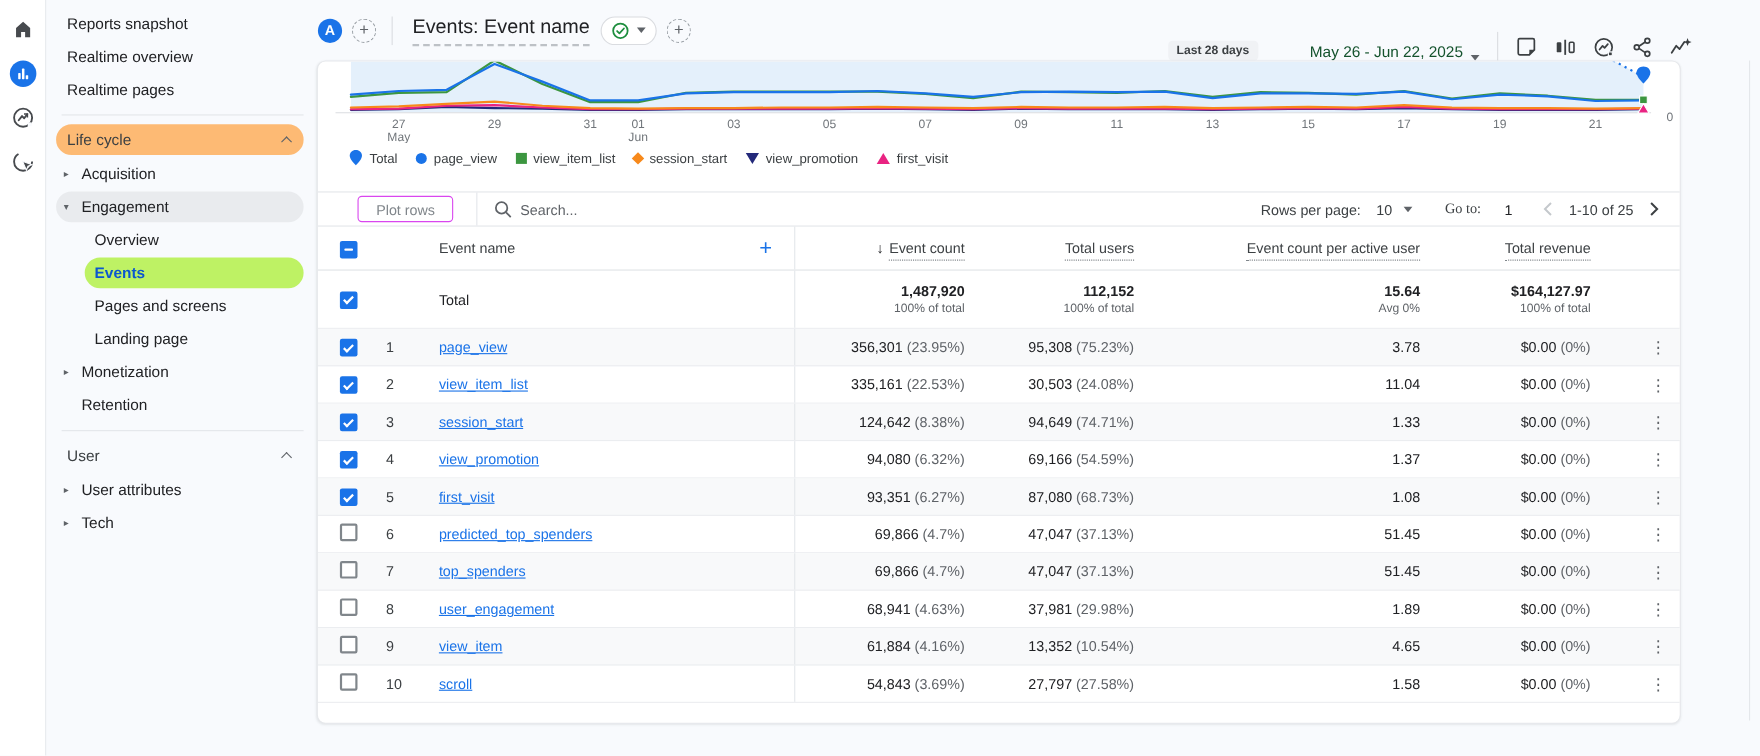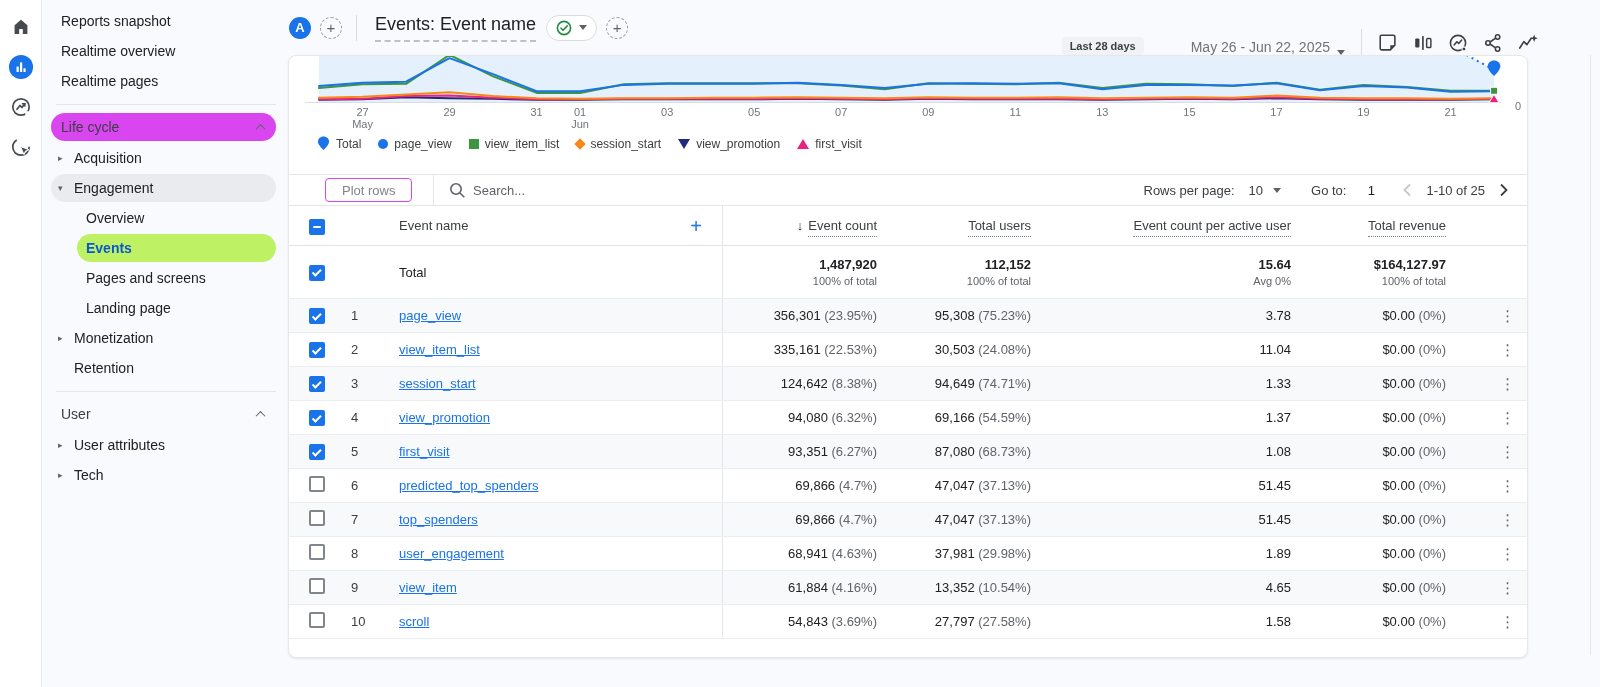--- a/index.html
+++ b/index.html
@@ -12,21 +12,21 @@
     border-right:1px solid #e7eaee; display:flex; flex-direction:column; align-items:center; padding-top:14px; gap:14px; }
   .rail .ric { width:26px; height:26px; display:flex; align-items:center; justify-content:center; cursor:pointer; }
 
   
   .nav { position:absolute; left:43px; top:0; width:248px; height:687px; padding-top:6px; }
   .nav-item { height:30px; display:flex; align-items:center; font-size:14px; color:#202124; cursor:pointer; white-space:nowrap; }
   .nav-item.top { padding-left:18px; }
   .nav-divider { border-top:1px solid #e3e6ea; margin:8px 15px 8px 13px; }
   .nav-section { height:28px; margin:2px 15px 2px 8px; display:flex; align-items:center; justify-content:space-between;
     padding:0 12px 0 10px; font-size:14px; color:#3c4043; cursor:pointer; border-radius:16px; }
-  .nav-section.pill { background:#d946ef;text-align:center; }
+  .nav-section.pill { background:#fdba74;text-align:center; }
   .chev-up { width:7px; height:7px; border-left:1.6px solid #5f6368; border-top:1.6px solid #5f6368;
     transform:rotate(45deg) translate(1px,1px); }
   .lvl1 { margin:0 15px 0 8px; padding-left:7px; border-radius:16px; }
   .lvl1 .arrow { width:16px; font-size:9px; color:#5f6368; }
   .lvl1.expanded { background:#e9ebee; height:28px; margin:1px 15px 1px 8px; }
   .lvl2 { margin:0 15px 0 34px; padding-left:9px; border-radius:16px; }
   .lvl2.selected { background:#bef264; color:#0b57d0; font-weight:bold; height:28px; margin:1px 15px 1px 34px; }
 
   
   .topbar { position:absolute; left:288px; top:0; width:1312px; height:55px; }
@@ -36,21 +36,21 @@
   .dash-circle { width:22px; height:22px; border:1px dashed #9aa0a6; border-radius:50%; color:#5f6368; font-size:15px;
     display:flex; align-items:center; justify-content:center; margin-left:9px; cursor:pointer; }
   .vdiv { width:1px; height:26px; background:#dadce0; margin:0 18px 0 14px; }
   .title { font-size:18px; color:#202124; border-bottom:2px dashed #bdc1c6; padding-bottom:5px; cursor:text; }
   .check-pill { display:flex; align-items:center; gap:7px; height:26px; padding:0 9px; border:1px solid #dadce0;
     border-radius:13px; background:#fff; margin-left:10px; cursor:pointer; }
   .caret-down { width:0; height:0; border-left:4px solid transparent; border-right:4px solid transparent;
     border-top:5px solid #5f6368; }
   .tb-right { position:absolute; right:60px; top:0; height:55px; display:flex; align-items:flex-end; }
   .chip { background:#f0f2f5; border-radius:4px; padding:3px 8px; font-size:11px; font-weight:bold; color:#3c4043; }
-  .daterange { font-size:14px; color:#737373; margin:0 7px 0 9px; cursor:pointer;padding-left:38px; }
+  .daterange { font-size:14px; color:#14532d; margin:0 7px 0 9px; cursor:pointer;padding-left:38px; }
   .tb-right .vdiv { margin:0 14px 0 16px; }
   .tbi { width:24px; height:24px; display:flex; align-items:center; justify-content:center; cursor:pointer; margin-left:11px; }
 
   
   .card { position:absolute; left:288px; top:55px; width:1240px; height:603px; background:#fff; border-radius:8px;
     border:1px solid #e6e8eb; box-shadow:0 1px 2px rgba(60,64,67,.10); overflow:hidden; }
   .legend { position:absolute; left:28px; top:80px; display:flex; align-items:center; gap:17px; }
   .lg-item { display:flex; align-items:center; gap:6px; font-size:12px; color:#3c4043; }
   .lg-circle { width:10px; height:10px; border-radius:50%; }
   .lg-square { width:10px; height:10px; }
@@ -62,21 +62,21 @@
   .toolbar { position:absolute; left:0; top:118px; width:1240px; height:32px; border-top:1px solid #e3e6ea;
     border-bottom:1px solid #e3e6ea; display:flex; align-items:center; }
   .tool-left { width:145px; height:100%; border-right:1px solid #e3e6ea; display:flex; align-items:center; flex:none; }
   .plot-rows { border:1px solid #d946ef; color:#80868b; background:#fff; border-radius:4px; font-size:13px; height:24px;
     padding:0 16px; margin-left:36px; font-family:inherit; cursor:pointer; white-space:nowrap; }
   .tool-search { display:flex; align-items:center; margin-left:15px; gap:7px; flex:1; }
   .tool-search input { border:none; outline:none; font-size:13px; color:#3c4043; font-family:inherit; width:220px; background:transparent; }
   .tool-search input::placeholder { color:#5f6368; }
   .tool-right { margin-left:auto; display:flex; align-items:center; padding-right:16px; font-size:13px; color:#3c4043; }
   .rpp-value { margin-left:14px; cursor:pointer; display:flex; align-items:center; gap:10px; }
-  .goto-label { margin-left:30px; }
+  .goto-label { margin-left:30px;font-family:Liberation Serif, serif; }
   .goto-input { width:26px; border:none; outline:none; font-size:13px; color:#202124; text-align:center; margin-left:12px; font-family:inherit; background:transparent; }
   .pg-chev { width:20px; height:20px; display:flex; align-items:center; justify-content:center; cursor:pointer; }
   .range-text { margin:0 8px; }
 
   
   .table { position:absolute; left:0; top:150px; width:1240px; }
   .t-row { display:grid; grid-template-columns:48px 36px 350px 154px 154px 260px 155px 83px; align-items:center;
     border-bottom:1px solid #ebedf0; font-size:13px; }
   .t-row.hdr { height:40px; color:#3c4043; border-bottom:1px solid #e0e3e6; }
   .t-row.total { height:53px; }

